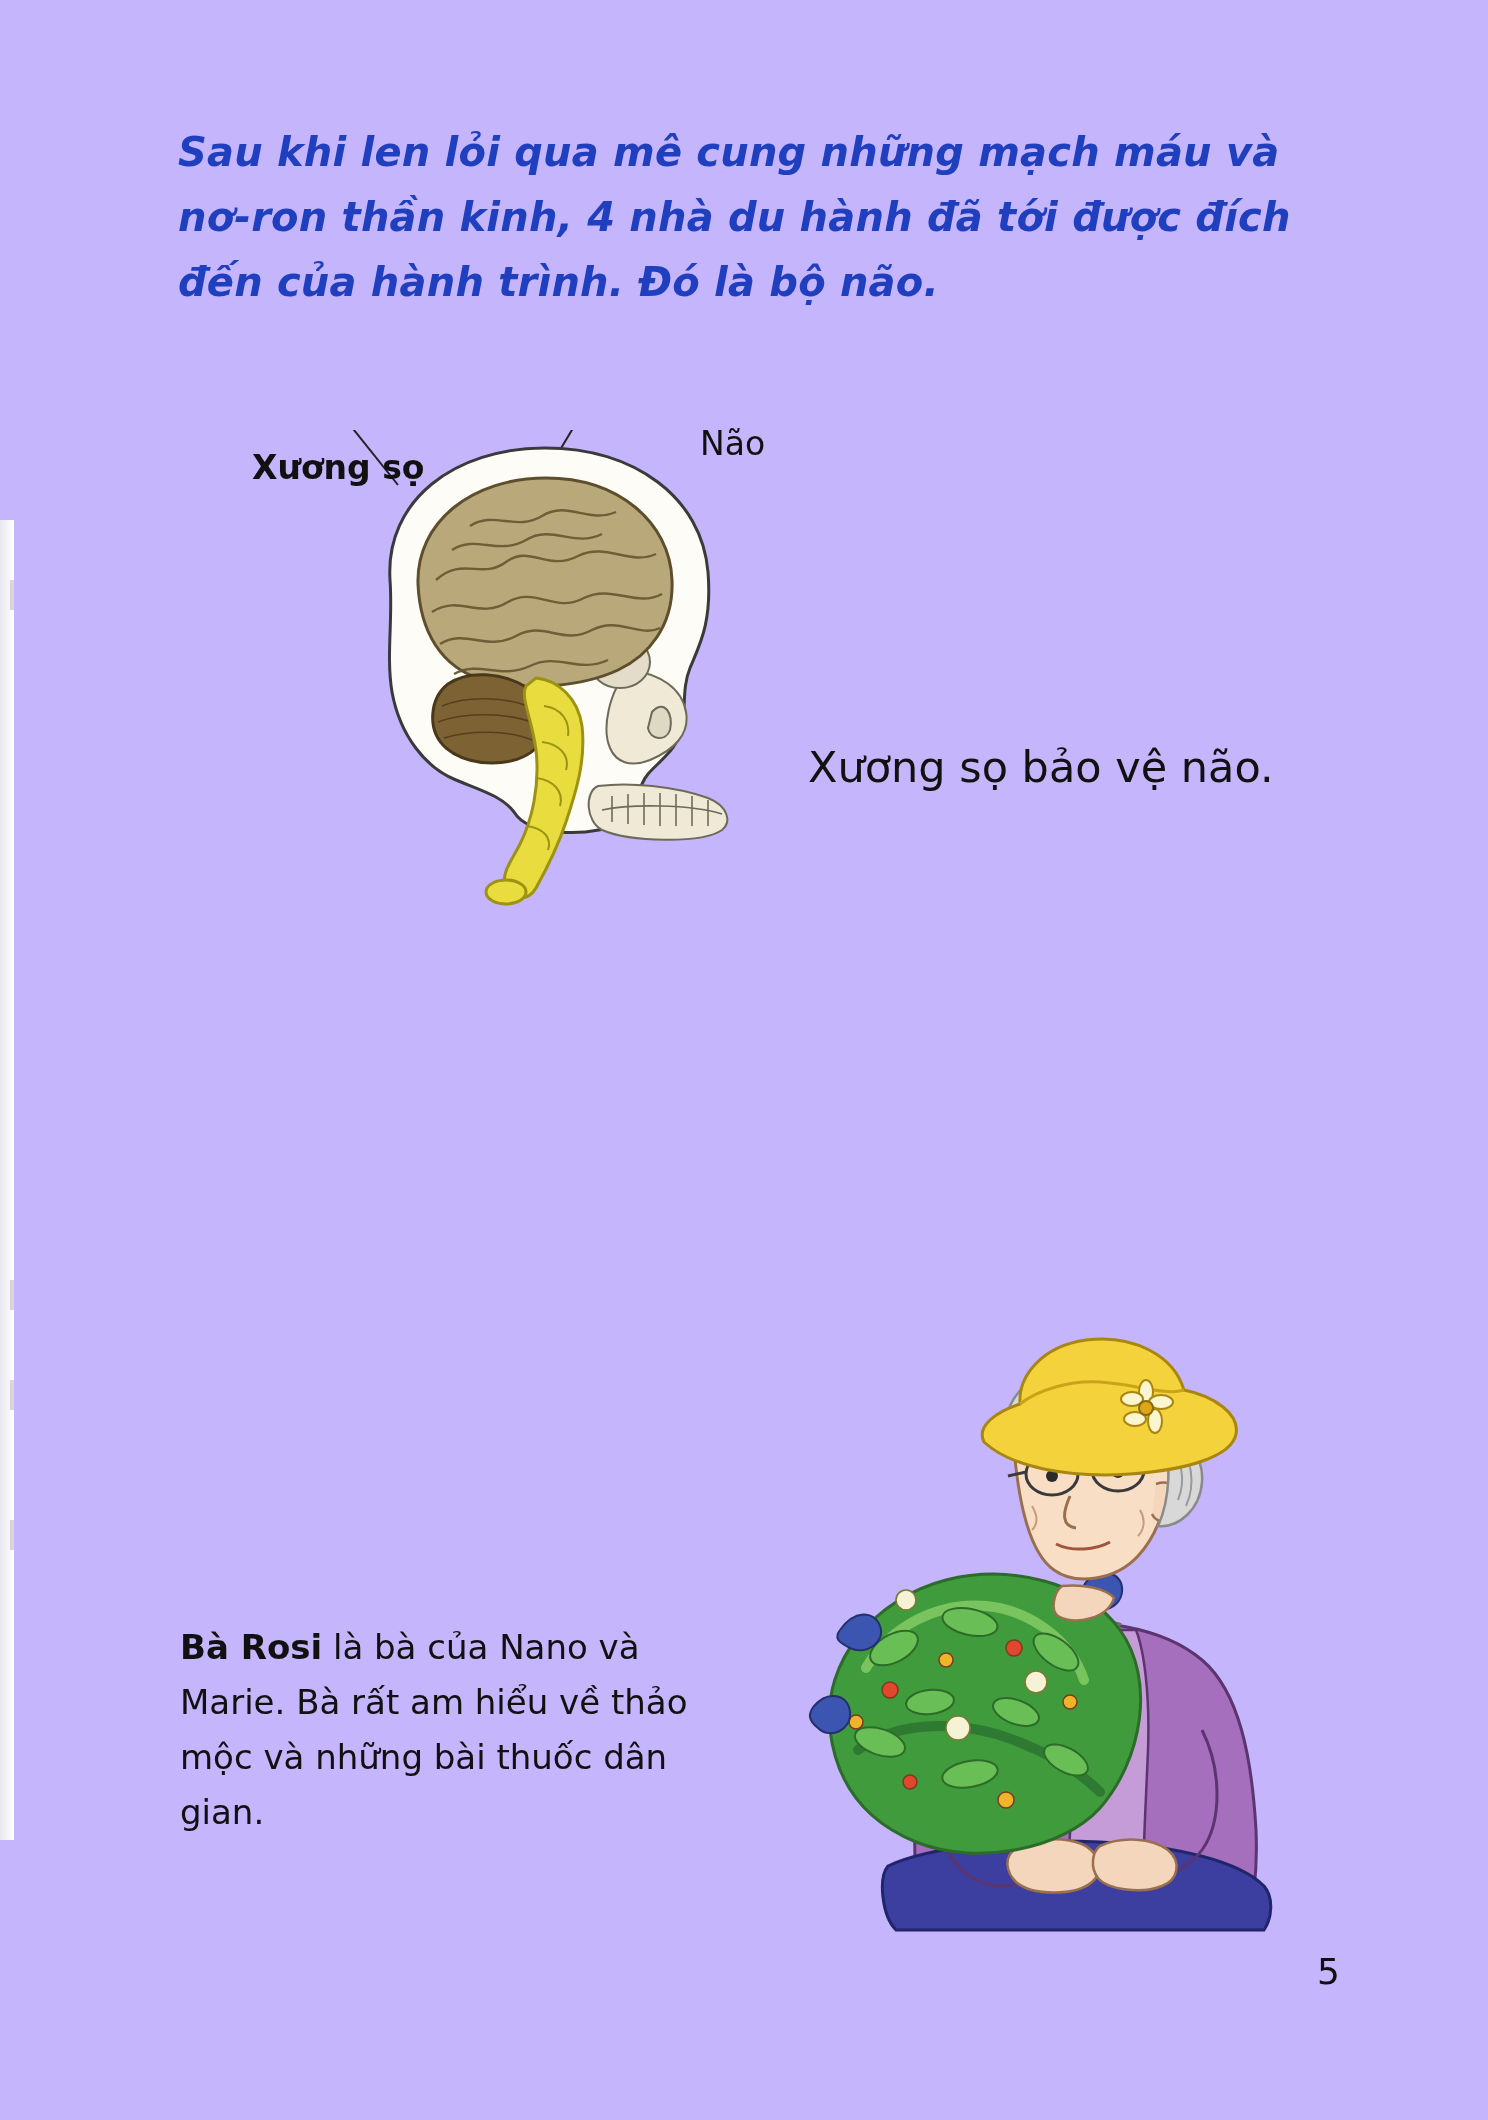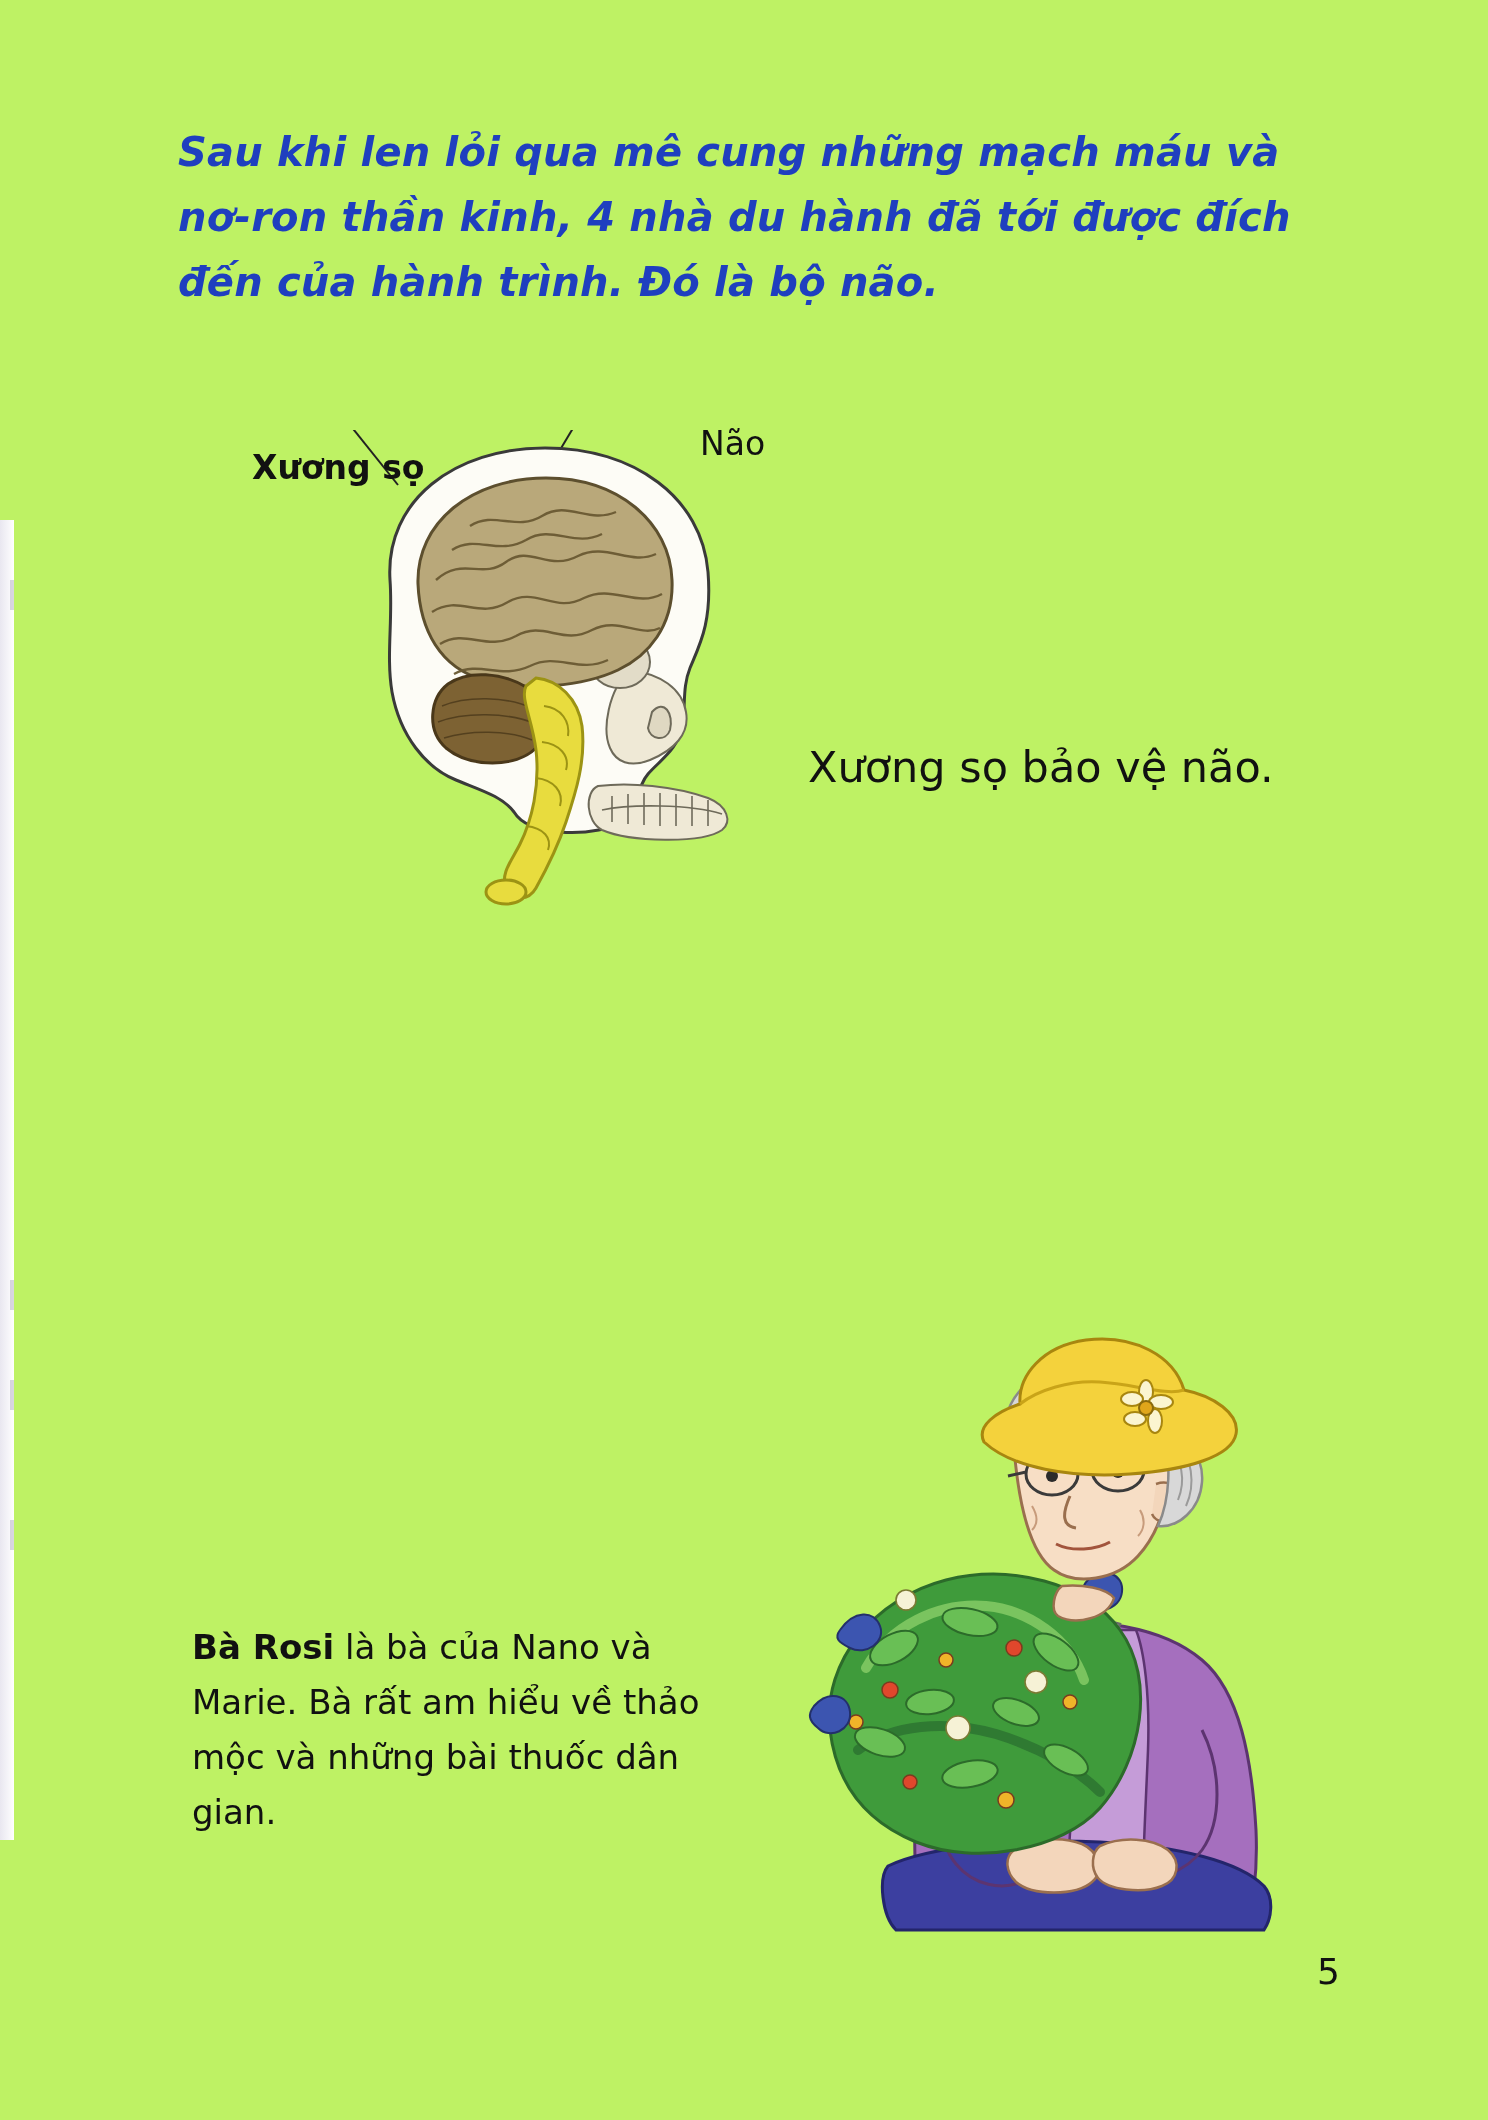--- a/index.html
+++ b/index.html
@@ -11,21 +11,21 @@
     width: 1488px;
     height: 2120px;
     position: relative;
     font-family: "DejaVu Sans", sans-serif;
     overflow: hidden;
   }
 
   .page {
     position: absolute;
     inset: 0;
-    background: #bef264;
+    background: #c4b5fd;
   }
 
   
   .binding {
     position: absolute;
     left: 0;
     top: 520px;
     width: 14px;
     height: 1320px;
     background: linear-gradient(to right, #e9e7f0 0%, #f6f5f9 60%, #ffffff 100%);
@@ -79,21 +79,20 @@
   .label-brain { left: 700px; top: 424px; }
 
   .rosi-text {
     position: absolute;
     left: 180px;
     top: 1620px;
     width: 520px;
     color: #111111;
     font-size: 34px;
     line-height: 1.62;
-    margin-left: 12px;
   }
   .rosi-text b { font-weight: 700; }
 
   .page-number {
     position: absolute;
     right: 148px;
     bottom: 128px;
     font-size: 36px;
     color: #111111;
   }

